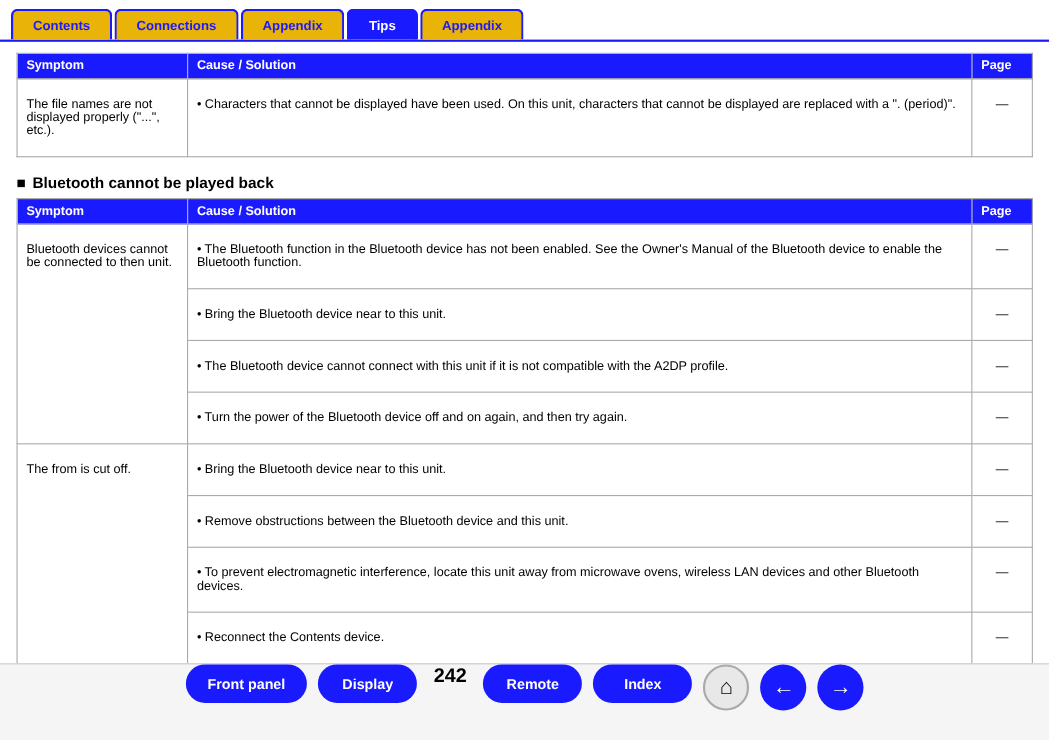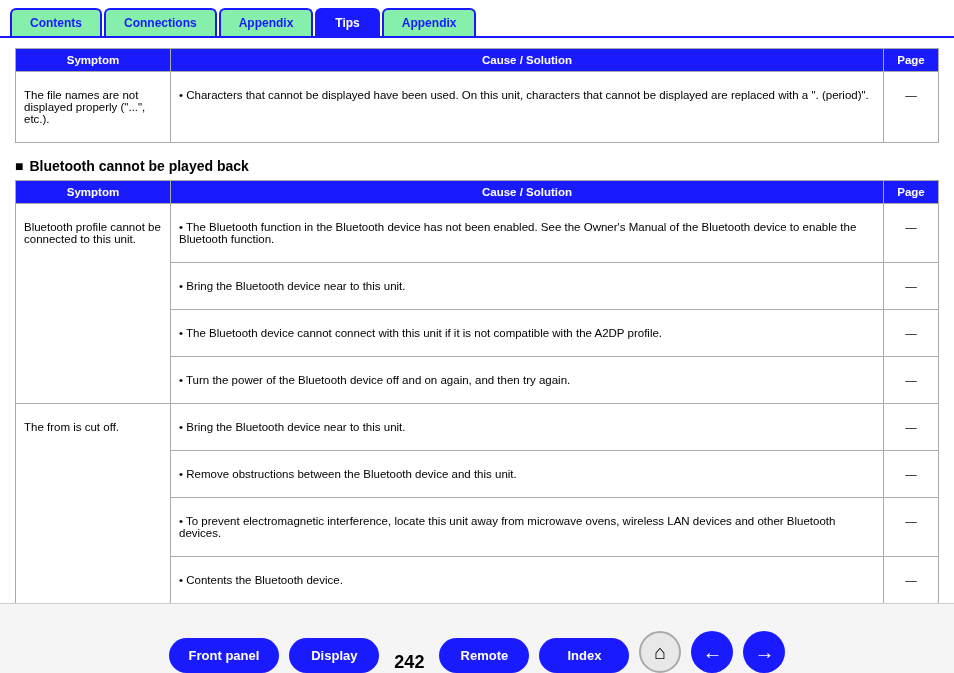--- a/index.html
+++ b/index.html
@@ -19,21 +19,21 @@
       padding: 8px 10px 0 10px;
       background: #fff;
       border-bottom: 2px solid #1a1aff;
     }
     .nav-tab {
       position: relative;
       padding: 6px 18px;
       font-size: 12px;
       font-weight: bold;
       color: #1a1aff;
-      background: #86efac;
+      background: #eab308;
       border: 2px solid #1a1aff;
       border-bottom: none;
       border-radius: 6px 6px 0 0;
       margin-right: 2px;
       cursor: pointer;
       text-decoration: none;
       display: flex;
       align-items: center;
     }
     .nav-tab.active {
@@ -78,21 +78,21 @@
       border-collapse: collapse;
       margin-bottom: 15px;
       font-size: 11.5px;
     }
     .data-table th {
       background: #1a1aff;
       color: #fff;
       padding: 5px 8px;
       border: 1px solid #aaa;
       font-weight: bold;
-      text-align: center;
+      text-align: left;
     }
     .data-table td {
       border: 1px solid #aaa;
       padding: 17px 8px;
       vertical-align: top;
       color: #000;
     }
     .symptom-col {
       width: 155px;
     }
@@ -107,21 +107,21 @@
     
     .bottom-bar {
       position: absolute;
       bottom: 0;
       left: 0;
       right: 0;
       height: 70px;
       background: #f5f5f5;
       border-top: 1px solid #ccc;
       display: flex;
-      align-items: flex-end;
+      align-items: flex-start;
       justify-content: center;
       gap: 10px;
       padding: 0 15px;
     }
 
     .nav-btn {
       background: #1a1aff;
       color: #fff;
       border: none;
       border-radius: 20px;
@@ -201,21 +201,21 @@
     <thead>
       <tr>
         <th class="symptom-col">Symptom</th>
         <th class="cause-col">Cause / Solution</th>
         <th class="page-col">Page</th>
       </tr>
     </thead>
     <tbody>
 
       <tr>
-        <td class="symptom-col" rowspan="4">Bluetooth profile cannot be connected to this unit.</td>
+        <td class="symptom-col" rowspan="4">Bluetooth devices cannot be connected to then unit.</td>
         <td class="cause-col">• The Bluetooth function in the Bluetooth device has not been enabled. See the Owner's Manual of the Bluetooth device to enable the Bluetooth function.</td>
         <td class="page-col">—</td>
       </tr>
       <tr>
         <td class="cause-col">• Bring the Bluetooth device near to this unit.</td>
         <td class="page-col">—</td>
       </tr>
       <tr>
         <td class="cause-col">• The Bluetooth device cannot connect with this unit if it is not compatible with the A2DP profile.</td>
         <td class="page-col">—</td>
@@ -232,21 +232,21 @@
       </tr>
       <tr>
         <td class="cause-col">• Remove obstructions between the Bluetooth device and this unit.</td>
         <td class="page-col">—</td>
       </tr>
       <tr>
         <td class="cause-col">• To prevent electromagnetic interference, locate this unit away from microwave ovens, wireless LAN devices and other Bluetooth devices.</td>
         <td class="page-col">—</td>
       </tr>
       <tr>
-        <td class="cause-col">• Contents the Bluetooth device.</td>
+        <td class="cause-col">• Reconnect the Contents device.</td>
         <td class="page-col">—</td>
       </tr>
     </tbody>
   </table>
 
 </div>
 
 <div class="bottom-bar">
   <button class="nav-btn">Front panel</button>
   <button class="nav-btn">Display</button>

